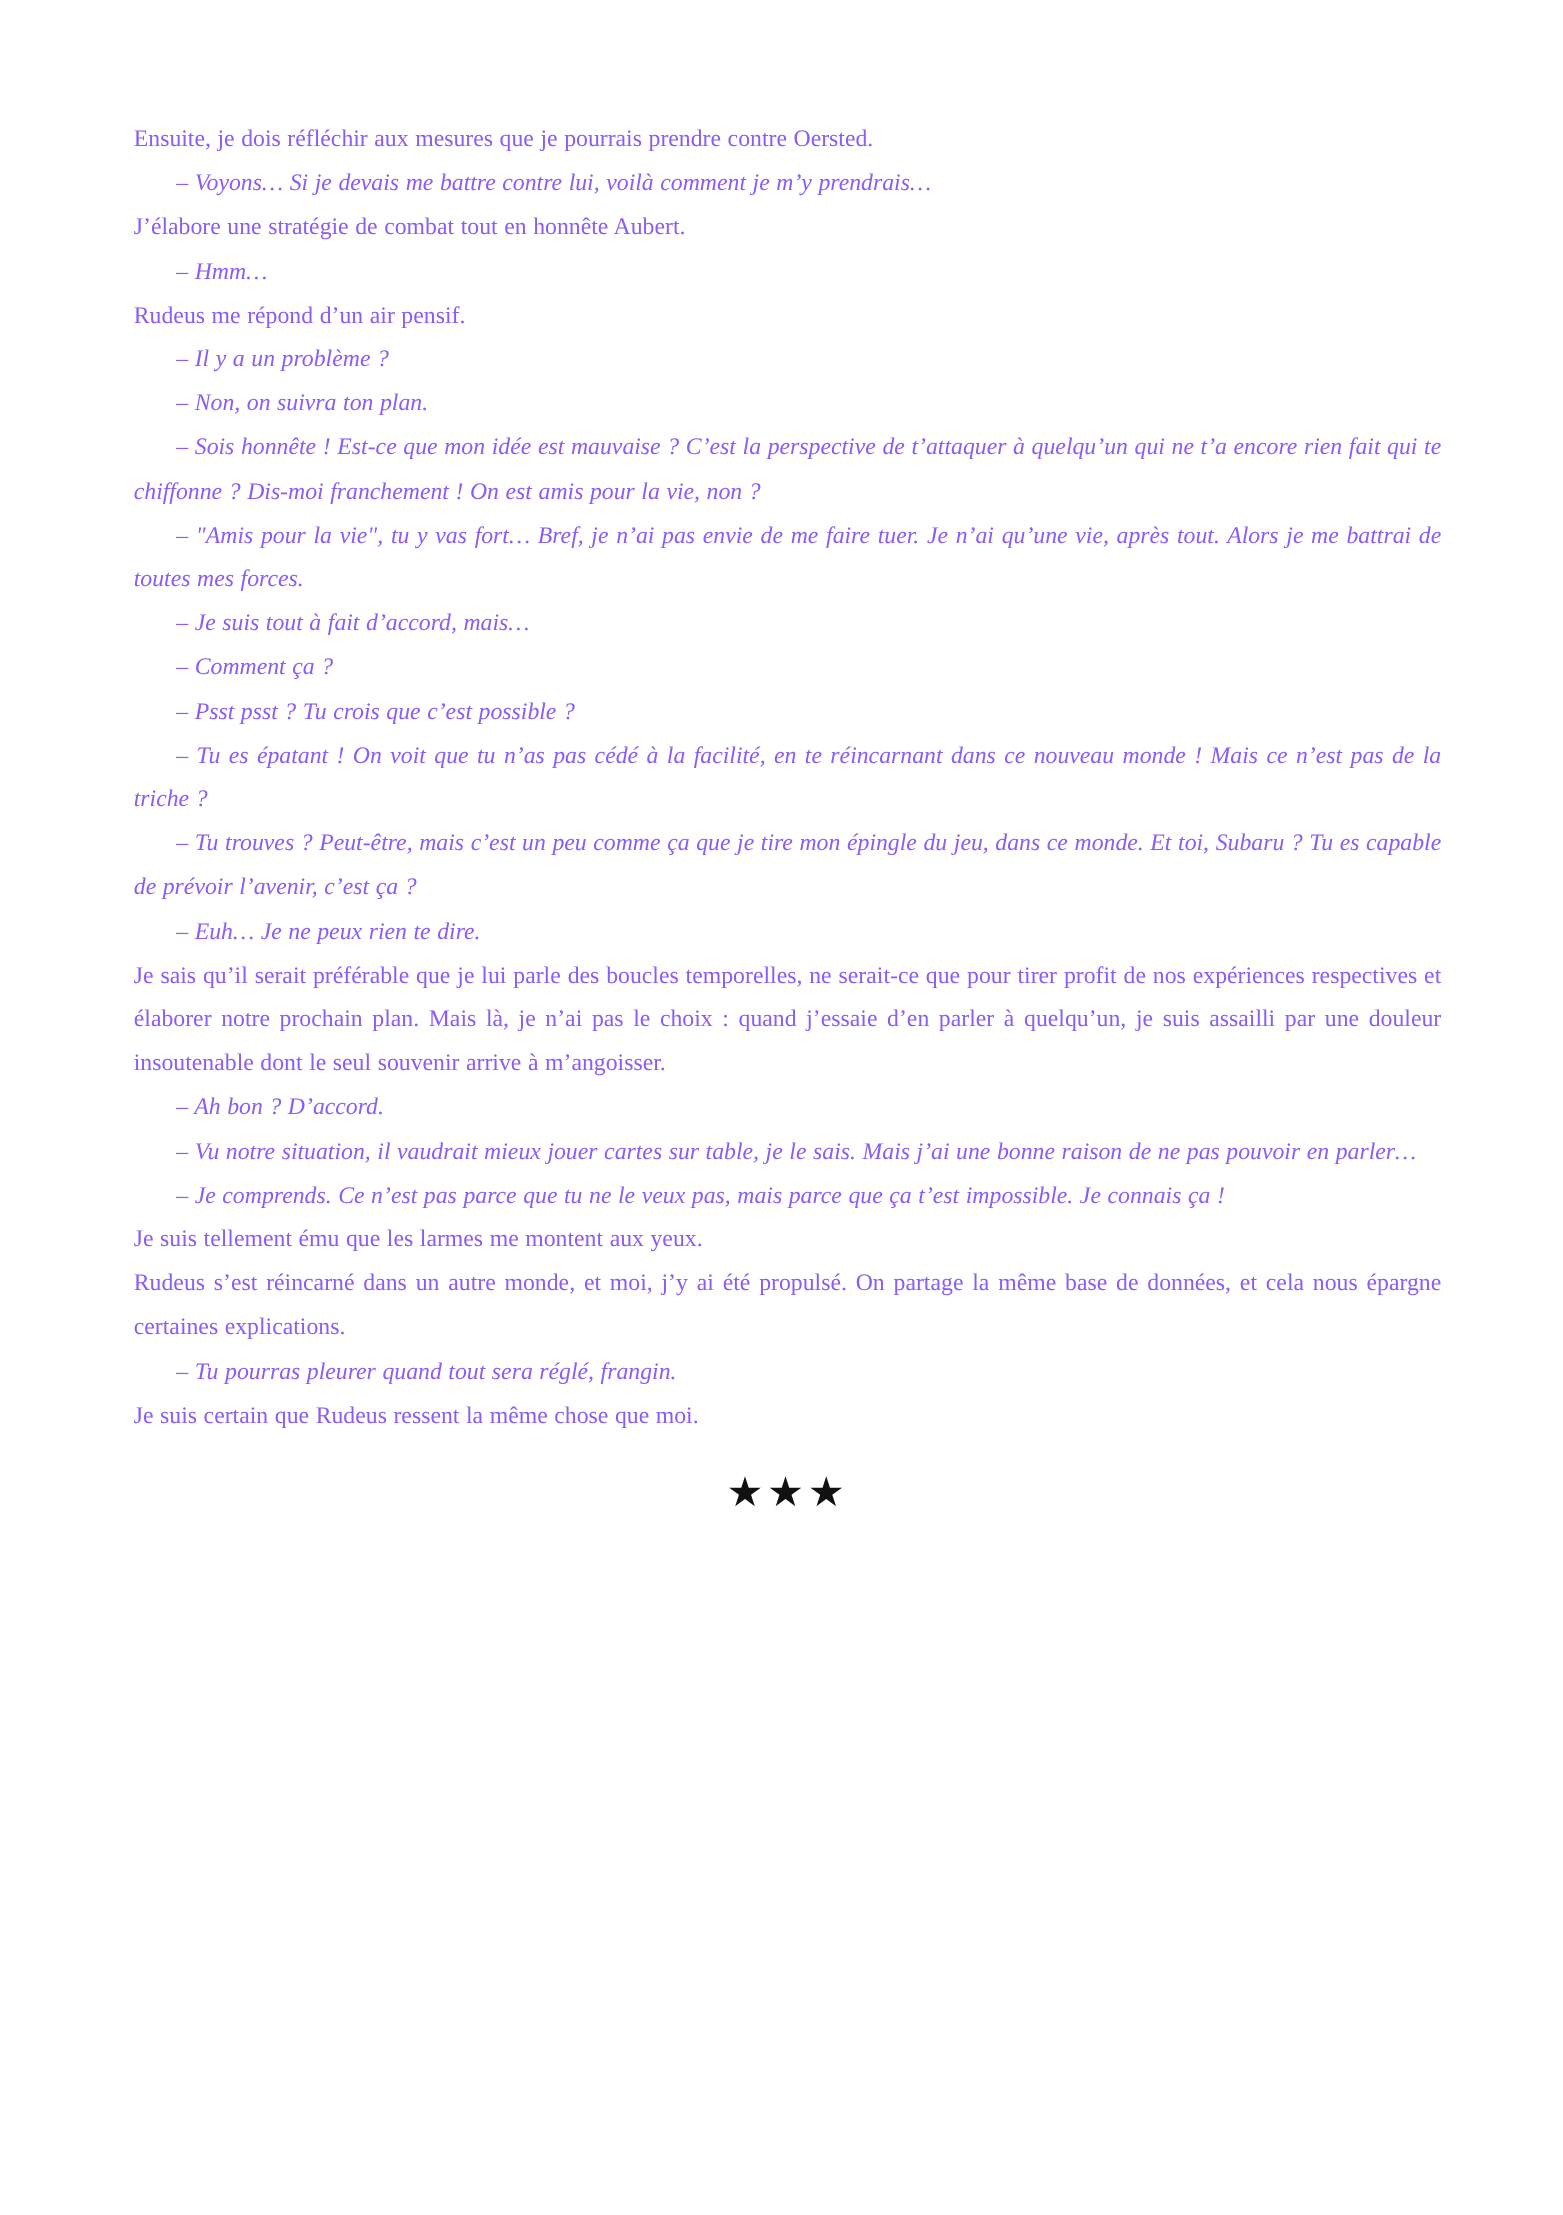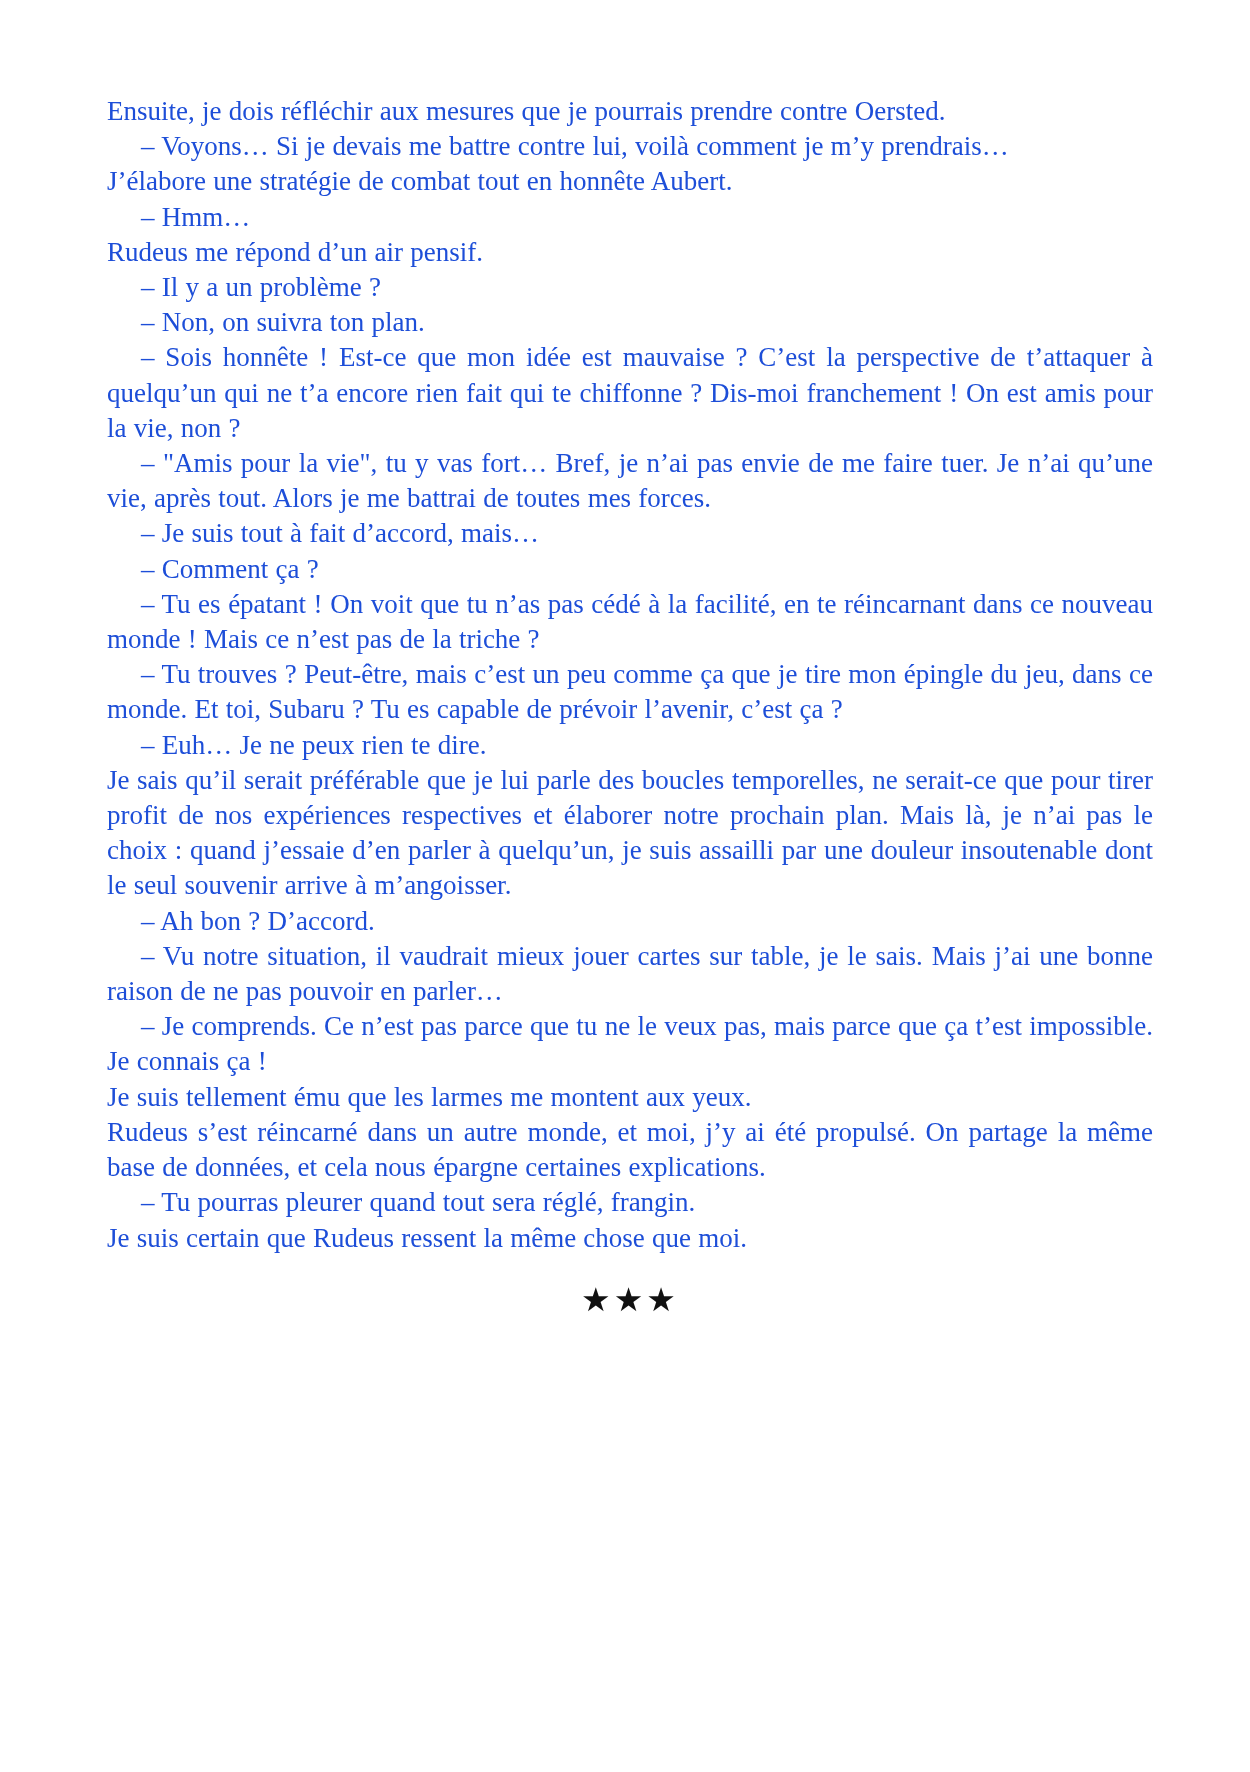--- a/index.html
+++ b/index.html
@@ -21,28 +21,29 @@
   }
   .text-block {
     position: absolute;
     left: 107px;
     top: 94px;
     width: 1046px;
     color: #1b1b1b;
   }
   p.para {
     margin: 0;
-    font-size: 27px;
+    font-size: 19px;
     line-height: 35.2px;
     text-align: justify;
-    color: #1d4ed8;
+    color: #8b5cf6;
     word-spacing: 0.5px;
   }
   p.dialogue {
     text-indent: 34px;
+    font-style: italic;
   }
   .divider {
     margin-top: 24px;
     width: 100%;
     text-align: center;
     font-family: "DejaVu Sans", sans-serif;
     font-size: 33px;
     letter-spacing: 3px;
     color: #111111;
   }
@@ -57,20 +58,21 @@
         <p class="para dialogue">– Voyons… Si je devais me battre contre lui, voilà comment je m’y prendrais…</p>
         <p class="para narration">J’élabore une stratégie de combat tout en honnête Aubert.</p>
         <p class="para dialogue">– Hmm…</p>
         <p class="para narration">Rudeus me répond d’un air pensif.</p>
         <p class="para dialogue">– Il y a un problème ?</p>
         <p class="para dialogue">– Non, on suivra ton plan.</p>
         <p class="para dialogue">– Sois honnête ! Est-ce que mon idée est mauvaise ? C’est la perspective de t’attaquer à quelqu’un qui ne t’a encore rien fait qui te chiffonne ? Dis-moi franchement ! On est amis pour la vie, non ?</p>
         <p class="para dialogue">– "Amis pour la vie", tu y vas fort… Bref, je n’ai pas envie de me faire tuer. Je n’ai qu’une vie, après tout. Alors je me battrai de toutes mes forces.</p>
         <p class="para dialogue">– Je suis tout à fait d’accord, mais…</p>
         <p class="para dialogue">– Comment ça ?</p>
+        <p class="para dialogue">– Psst psst ? Tu crois que c’est possible ?</p>
         <p class="para dialogue">– Tu es épatant ! On voit que tu n’as pas cédé à la facilité, en te réincarnant dans ce nouveau monde ! Mais ce n’est pas de la triche ?</p>
         <p class="para dialogue">– Tu trouves ? Peut-être, mais c’est un peu comme ça que je tire mon épingle du jeu, dans ce monde. Et toi, Subaru ? Tu es capable de prévoir l’avenir, c’est ça ?</p>
         <p class="para dialogue">– Euh… Je ne peux rien te dire.</p>
         <p class="para narration">Je sais qu’il serait préférable que je lui parle des boucles temporelles, ne serait-ce que pour tirer profit de nos expériences respectives et élaborer notre prochain plan. Mais là, je n’ai pas le choix : quand j’essaie d’en parler à quelqu’un, je suis assailli par une douleur insoutenable dont le seul souvenir arrive à m’angoisser.</p>
         <p class="para dialogue">– Ah bon ? D’accord.</p>
         <p class="para dialogue">– Vu notre situation, il vaudrait mieux jouer cartes sur table, je le sais. Mais j’ai une bonne raison de ne pas pouvoir en parler…</p>
         <p class="para dialogue">– Je comprends. Ce n’est pas parce que tu ne le veux pas, mais parce que ça t’est impossible. Je connais ça !</p>
         <p class="para narration">Je suis tellement ému que les larmes me montent aux yeux.</p>
         <p class="para narration">Rudeus s’est réincarné dans un autre monde, et moi, j’y ai été propulsé. On partage la même base de données, et cela nous épargne certaines explications.</p>
         <p class="para dialogue">– Tu pourras pleurer quand tout sera réglé, frangin.</p>

